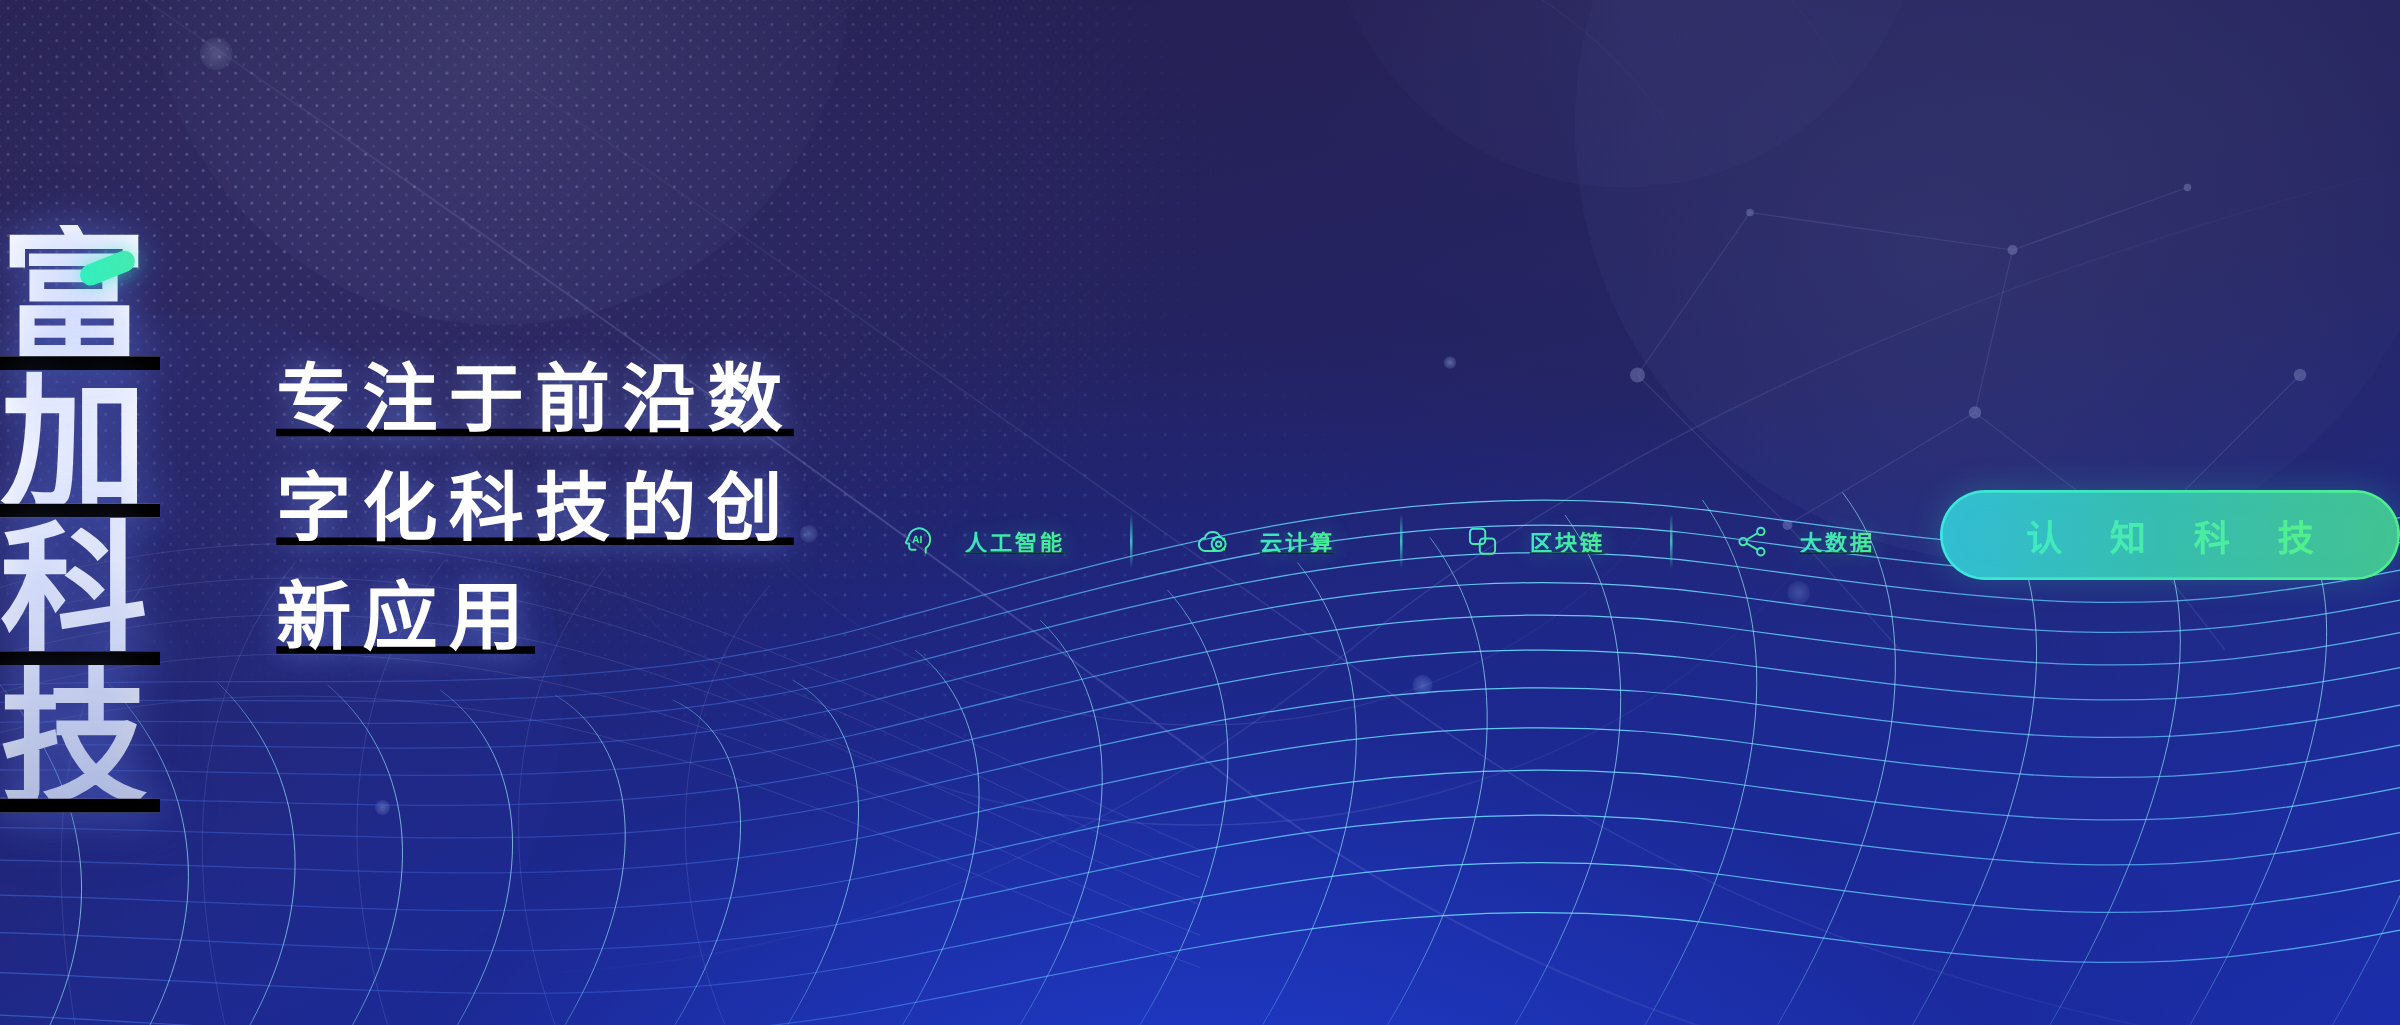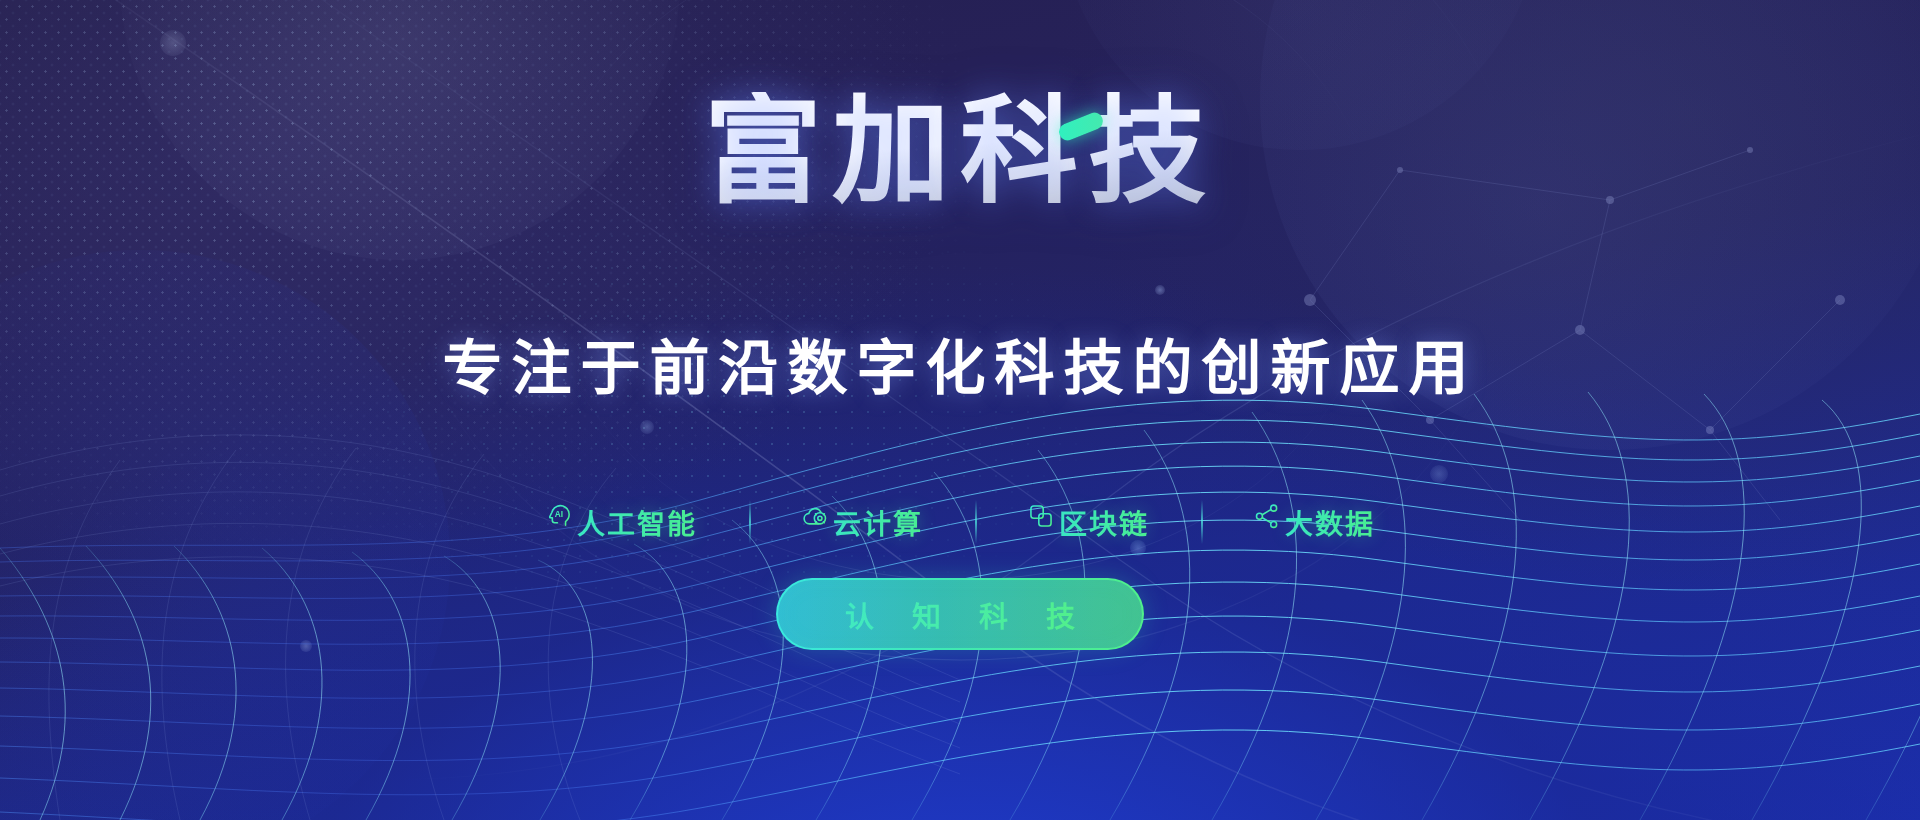--- a/index.html
+++ b/index.html
@@ -81,23 +81,23 @@
   }
 
   
   .bokeh { position: absolute; border-radius: 50%; }
 
   
   .content {
     position: absolute;
     inset: 0;
     display: flex;
-    flex-direction: column;
     align-items: center;
     z-index: 10;
+    text-decoration: underline;
   }
 
   .brand-title {
     margin-top: 92px;
     font-size: 118px;
     line-height: 1;
     font-weight: 700;
     letter-spacing: 10px;
     color: #ffffff;
     background: linear-gradient(176deg, #ffffff 0%, #ffffff 46%, #e2e5ef 70%, #b9bfd2 100%);
@@ -131,37 +131,38 @@
   }
 
   .tags {
     margin-top: 46px;
     display: flex;
     align-items: center;
     gap: 0;
   }
   .tag {
     display: flex;
-    gap: 4px;
+    align-items: center;
+    gap: 24px;
     padding: 0 52px;
     position: relative;
     cursor: pointer;
   }
   .tag + .tag::before {
     content: "";
     position: absolute;
     left: 0; top: 50%;
     transform: translateY(-50%);
     width: 2px;
     height: 44px;
     background: linear-gradient(180deg, rgba(60,230,220,0) 0%, rgba(80,235,225,0.75) 50%, rgba(60,230,220,0) 100%);
   }
   .tag-icon { width: 28px; height: 28px; display: block; flex: none; }
   .tag-label {
-    font-size: 28px;
+    font-size: 18px;
     font-weight: 700;
     letter-spacing: 2px;
     background: linear-gradient(90deg, #3ae7c6 0%, #4cef90 100%);
     -webkit-background-clip: text;
             background-clip: text;
     -webkit-text-fill-color: transparent;
     white-space: nowrap;
     text-shadow: 0 0 18px rgba(60,230,160,0.30);
   }
 

